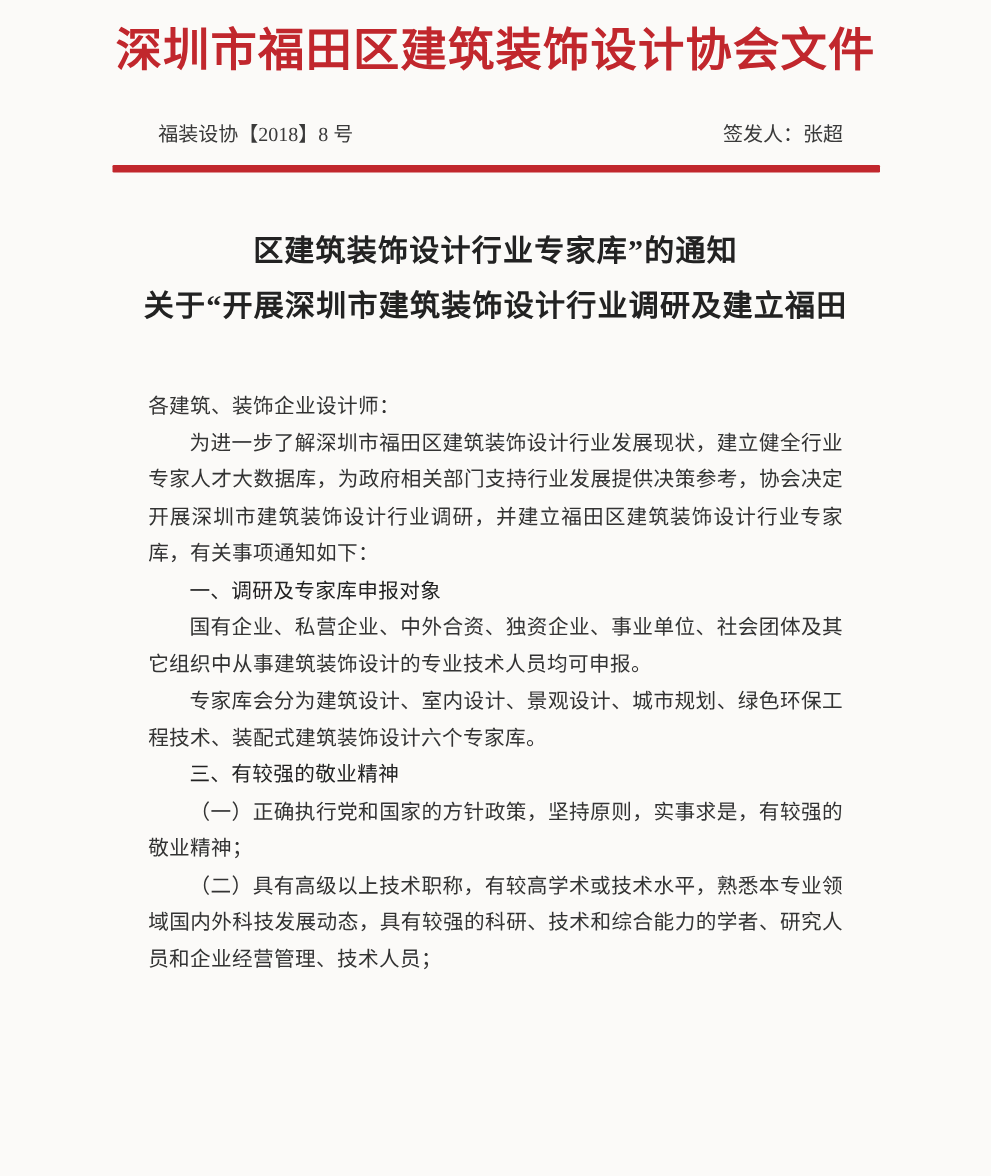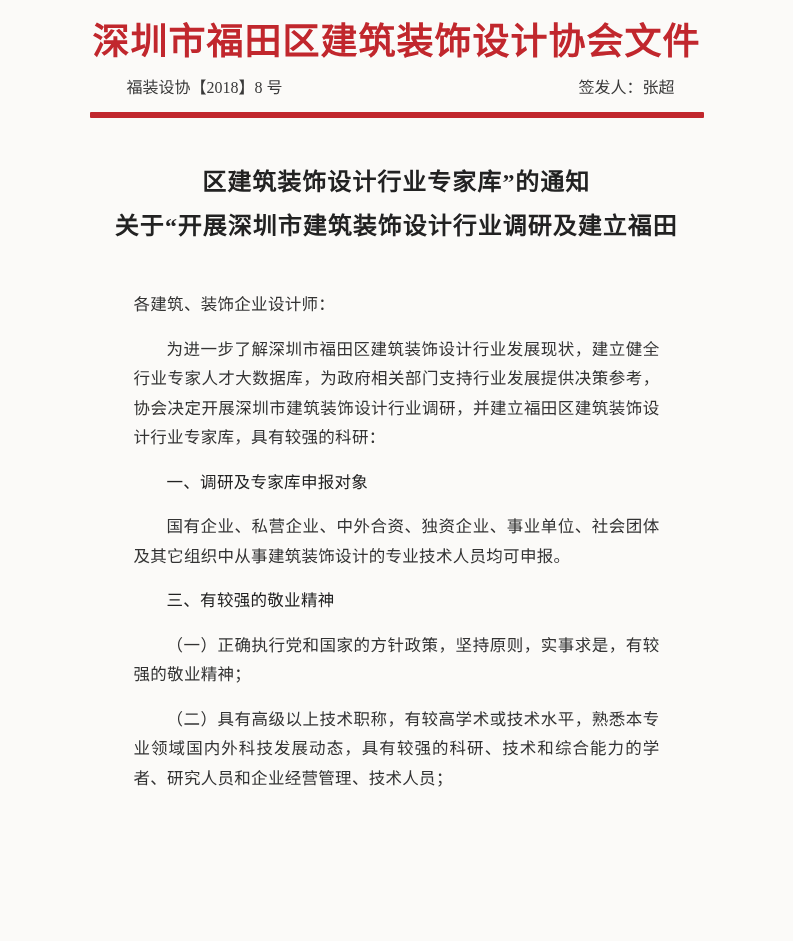--- a/index.html
+++ b/index.html
@@ -32,21 +32,21 @@
     font-weight: 700;
     letter-spacing: 1px;
     line-height: 48px;
     margin-top: 4px;
     white-space: nowrap;
   }
   .doc-meta {
     display: flex;
     justify-content: space-between;
     align-items: baseline;
-    margin-top: 8px;
+    margin-top: 28px;
     font-size: 16px;
     color: #3a3a3a;
     padding-left: 8px;
   }
   .red-rule {
     width: 614px;
     height: 6px;
     background: var(--accent, #c1272d);
     margin: 14px auto 0 auto;
     border-radius: 1px;
@@ -63,21 +63,21 @@
   }
   
   .body-text {
     margin-top: 42px;
     font-size: 16.5px;
     line-height: 29.5px;
     text-align: justify;
     letter-spacing: 0.3px;
   }
   .body-text p {
-    margin: 15px;
+    margin: 0;
     text-indent: 2em;
   }
   .body-text p.salutation {
     text-indent: 0;
   }
   .body-text p.heading {
     font-weight: 400;
     color: #222222;
   }
   .body-text p.sub-heading {
@@ -102,27 +102,28 @@
 
   <div class="doc-title">
     <div>区建筑装饰设计行业专家库”的通知</div>
     <div>关于“开展深圳市建筑装饰设计行业调研及建立福田</div>
   </div>
 
   <div class="content body-text">
 
     <p class="salutation">各建筑、装饰企业设计师：</p>
 
-    <p>为进一步了解深圳市福田区建筑装饰设计行业发展现状，建立健全行业专家人才大数据库，为政府相关部门支持行业发展提供决策参考，协会决定开展深圳市建筑装饰设计行业调研，并建立福田区建筑装饰设计行业专家库，具有较强的科研：</p>
+    <p>为进一步了解深圳市福田区建筑装饰设计行业发展现状，建立健全行业专家人才大数据库，为政府相关部门支持行业发展提供决策参考，协会决定开展深圳市建筑装饰设计行业调研，并建立福田区建筑装饰设计行业专家库，有关事项通知如下：</p>
 
     <p class="heading">一、调研及专家库申报对象</p>
 
     <p>国有企业、私营企业、中外合资、独资企业、事业单位、社会团体及其它组织中从事建筑装饰设计的专业技术人员均可申报。</p>
 
 
+    <p>专家库会分为建筑设计、室内设计、景观设计、城市规划、绿色环保工程技术、装配式建筑装饰设计六个专家库。</p>
 
     <p class="heading">三、有较强的敬业精神</p>
 
 
     <p>（一）正确执行党和国家的方针政策，坚持原则，实事求是，有较强的敬业精神；</p>
 
     <p>（二）具有高级以上技术职称，有较高学术或技术水平，熟悉本专业领域国内外科技发展动态，具有较强的科研、技术和综合能力的学者、研究人员和企业经营管理、技术人员；</p>
 
 
   </div>

